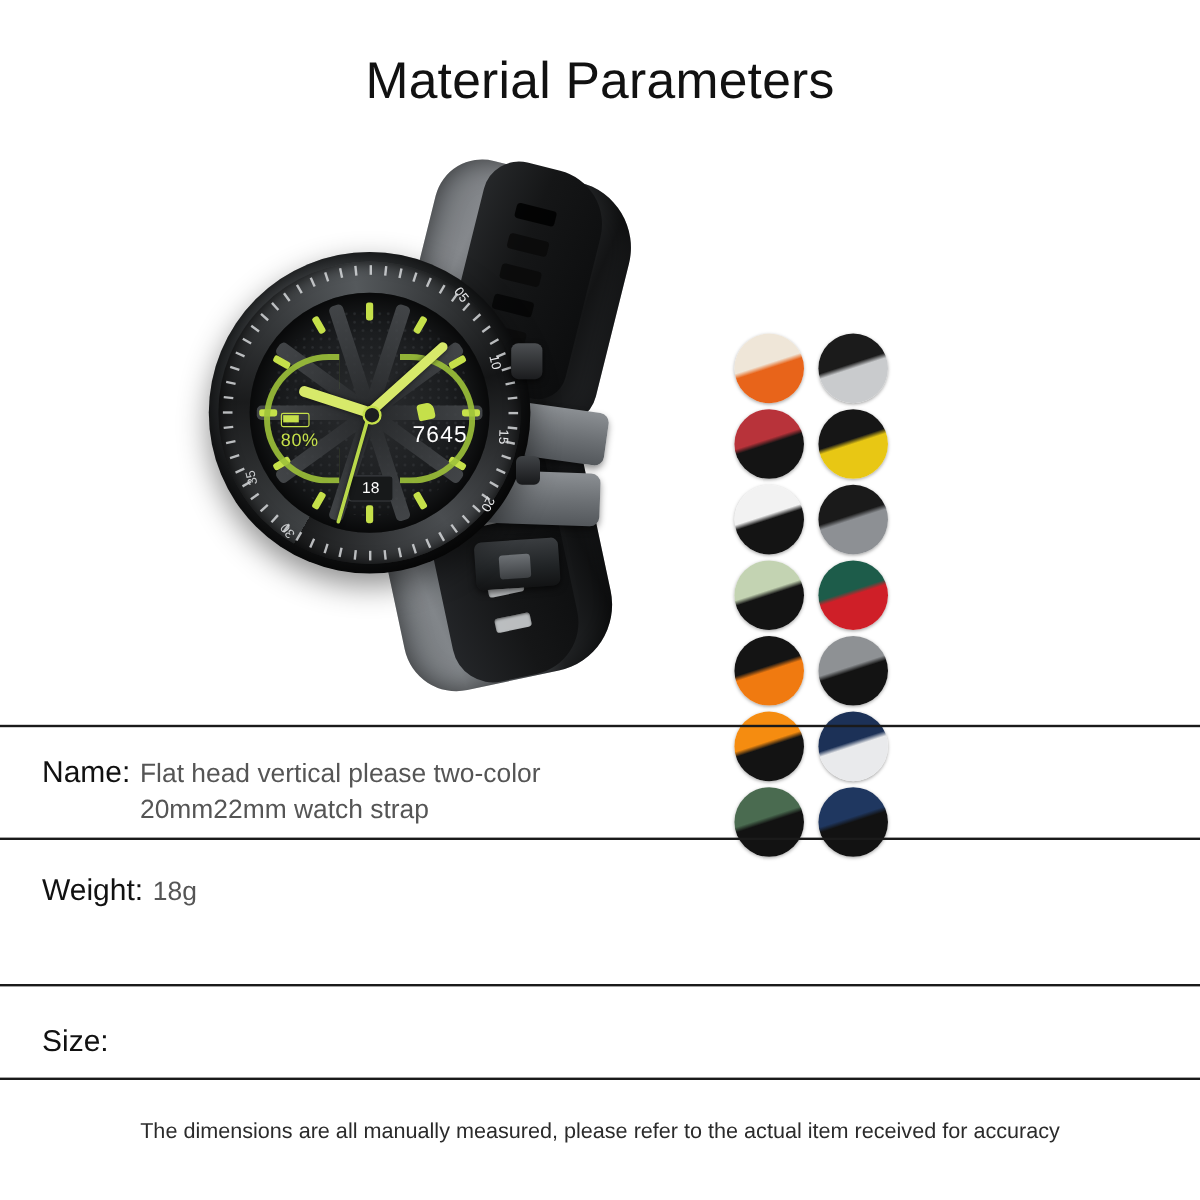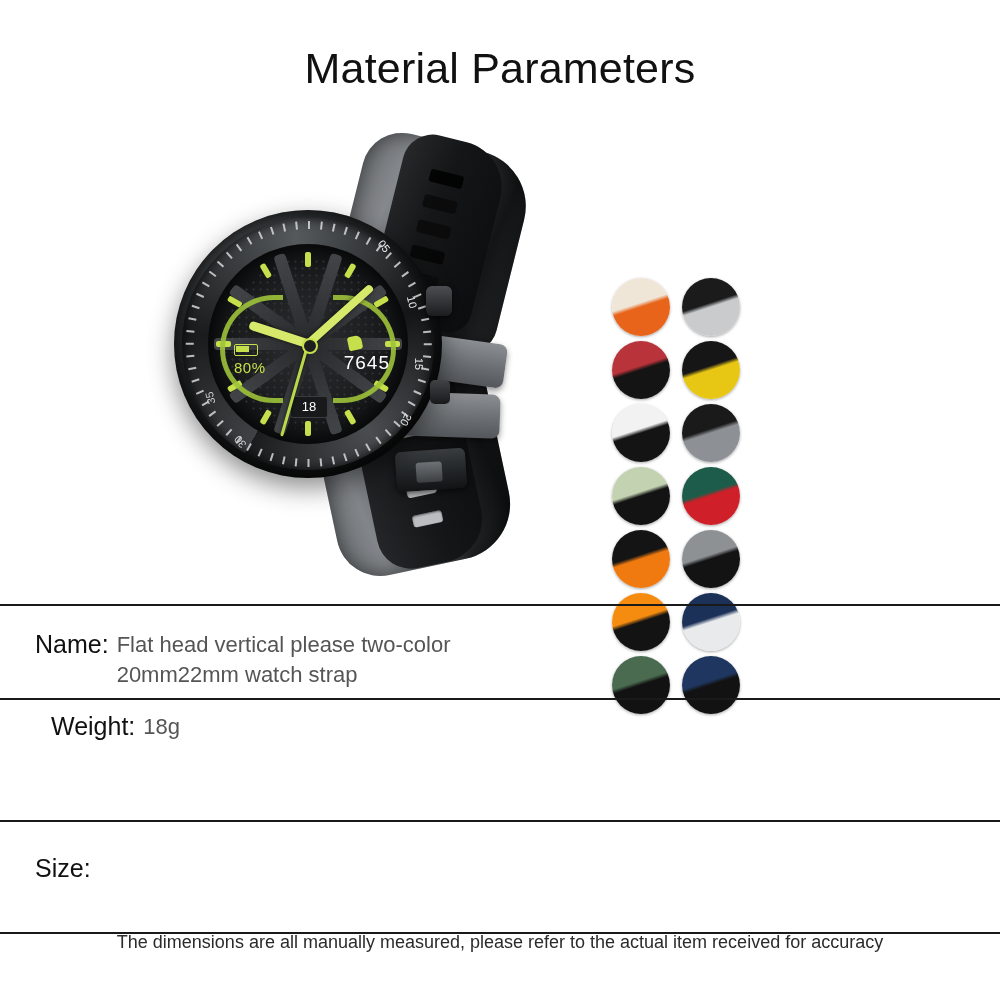--- a/index.html
+++ b/index.html
@@ -214,22 +214,22 @@
   }
   .val {
     font-size:22px; color:#555; margin-left:8px; line-height:30px;
     font-family:"Liberation Sans",sans-serif;
   }
   .val.multi { white-space:pre-line; }
 
   .row.r1 { height:92px; }
   .row.r1 .cell { top:24px; }
   .row.r2 { height:120px; }
-  .row.r2 .cell { top:12px;margin-left:16px; }
-  .row.r3 { height:110px; }
+  .row.r2 .cell { top:28px; }
+  .row.r3 { height:76px; }
   .row.r3 .cell { top:32px; }
 
   .note {
     position:absolute; left:0; top:932px; width:1000px; text-align:center;
     font-size:18px; color:#2b2b2b; font-family:"Liberation Sans",sans-serif;
   }
 </style>
 </head>
 <body>
 

